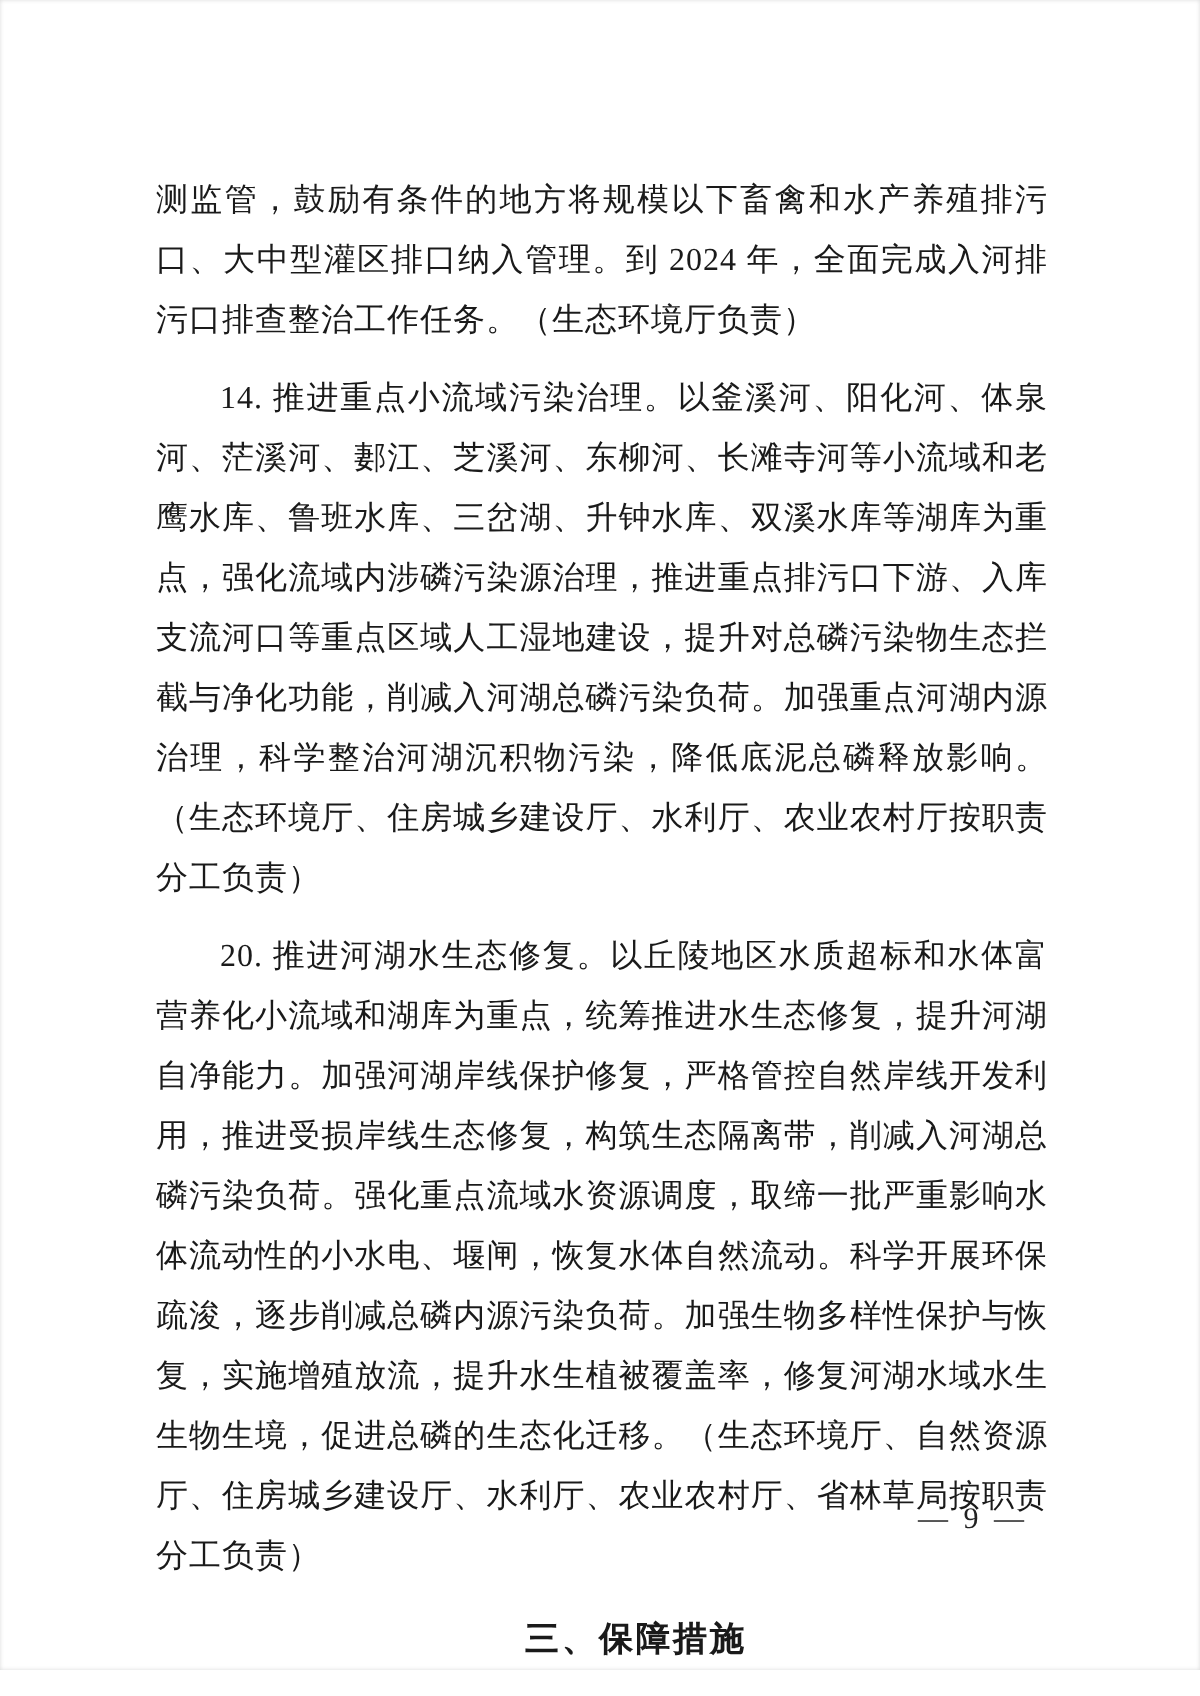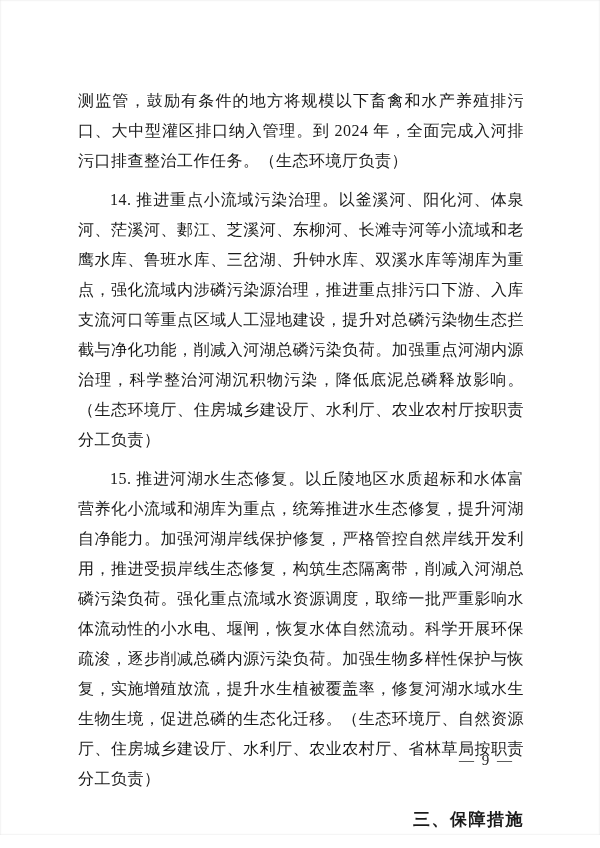--- a/index.html
+++ b/index.html
@@ -38,21 +38,21 @@
   .lead {
     font-weight: 400;
   }
   .section-heading {
     margin: 11px 0 0 0;
     text-indent: 2em;
     font-family: "Liberation Sans", sans-serif;
     font-weight: bold;
     font-size: 17px;
     letter-spacing: 1.5px;
-    text-align: right;
+    text-align: center;
   }
   .page-number {
     position: absolute;
     top: 752px;
     right: 86px;
     font-size: 15px;
     letter-spacing: 2px;
     color: #222222;
     font-family: "Liberation Serif", serif;
   }
@@ -60,20 +60,20 @@
 </head>
 <body>
 
 <div class="page">
   <div class="content">
 
     <p class="para continuation">测监管，鼓励有条件的地方将规模以下畜禽和水产养殖排污口、大中型灌区排口纳入管理。到 2024 年，全面完成入河排污口排查整治工作任务。（生态环境厅负责）</p>
 
     <p class="para item"><span class="lead">14. 推进重点小流域污染治理。</span><span>以釜溪河、阳化河、体泉河、茫溪河、郪江、芝溪河、东柳河、长滩寺河等小流域和老鹰水库、鲁班水库、三岔湖、升钟水库、双溪水库等湖库为重点，强化流域内涉磷污染源治理，推进重点排污口下游、入库支流河口等重点区域人工湿地建设，提升对总磷污染物生态拦截与净化功能，削减入河湖总磷污染负荷。加强重点河湖内源治理，科学整治河湖沉积物污染，降低底泥总磷释放影响。（生态环境厅、住房城乡建设厅、水利厅、农业农村厅按职责分工负责）</span></p>
 
-    <p class="para item"><span class="lead">15. 推进河湖水生态修复。</span><span>以丘陵地区水质超标和水体富营养化小流域和湖库为重点，统筹推进水生态修复，提升河湖自净能力。加强河湖岸线保护修复，严格管控自然岸线开发利用，推进受损岸线生态修复，构筑生态隔离带，削减入河湖总磷污染负荷。强化重点流域水资源调度，取缔一批严重影响水体流动性的小水电、堰闸，恢复水体自然流动。科学开展环保疏浚，逐步削减总磷内源污染负荷。加强生物多样性保护与恢复，实施增殖放流，提升水生植被覆盖率，修复河湖水域水生生物生境，促进总磷的生态化迁移。（生态环境厅、自然资源厅、住房城乡建设厅、水利厅、农业农村厅、省林草局按职责分工负责）</span></p>
+    <p class="para item"><span class="lead">20. 推进河湖水生态修复。</span><span>以丘陵地区水质超标和水体富营养化小流域和湖库为重点，统筹推进水生态修复，提升河湖自净能力。加强河湖岸线保护修复，严格管控自然岸线开发利用，推进受损岸线生态修复，构筑生态隔离带，削减入河湖总磷污染负荷。强化重点流域水资源调度，取缔一批严重影响水体流动性的小水电、堰闸，恢复水体自然流动。科学开展环保疏浚，逐步削减总磷内源污染负荷。加强生物多样性保护与恢复，实施增殖放流，提升水生植被覆盖率，修复河湖水域水生生物生境，促进总磷的生态化迁移。（生态环境厅、自然资源厅、住房城乡建设厅、水利厅、农业农村厅、省林草局按职责分工负责）</span></p>
 
     <p class="section-heading">三、保障措施</p>
 
   </div>
 
   <div class="page-number">— 9 —</div>
 </div>
 
 </body></html>

